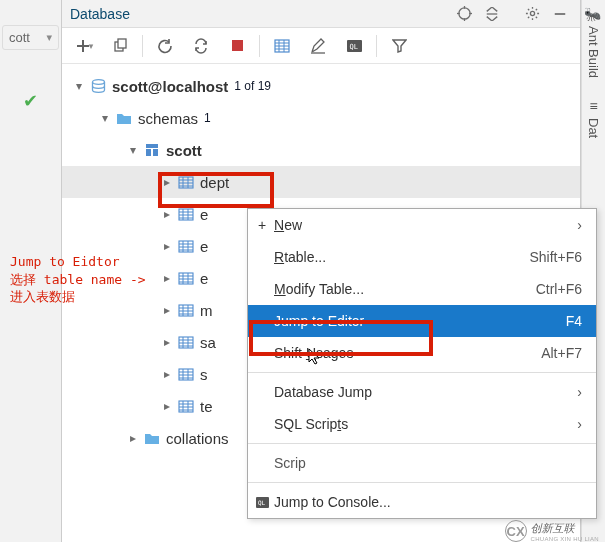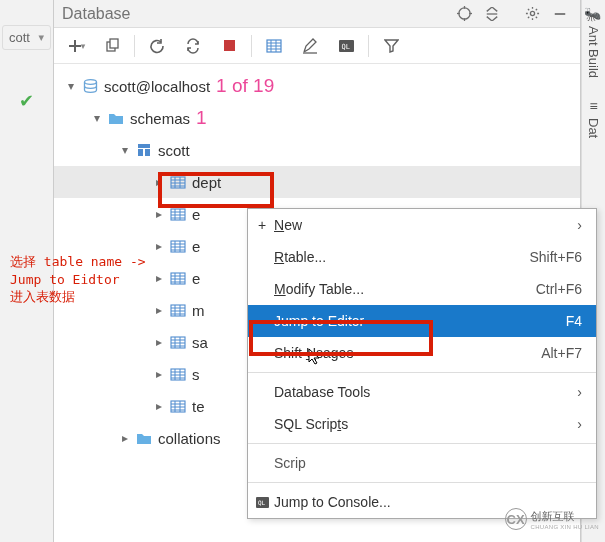--- a/index.html
+++ b/index.html
@@ -1,42 +1,42 @@
 <!DOCTYPE html>
 <html><head>
   <meta charset="utf-8">
   <style>
     * { margin: 0; padding: 0; box-sizing: border-box; }
     body { font-family: "Segoe UI", Arial, sans-serif; font-size: 14px; color: #333; width: 605px; height: 542px; overflow: hidden; background: #f2f2f2; position: relative; }
     
     .main-container { display: flex; height: 100%; }
     
-    .left-narrow { width: 54px; background: #f2f2f2; border-right: 1px solid #ccc; display: flex; flex-direction: column; }
+    .left-narrow { width: 62px; background: #f2f2f2; border-right: 1px solid #ccc; display: flex; flex-direction: column; }
     .left-narrow .dd { margin-top: 25px; padding: 4px 6px; border: 1px solid #ddd; border-radius: 3px; font-size: 13px; color: #666; margin-left: 2px; margin-right: 2px; display: flex; align-items: center; justify-content: space-between; }
     .left-narrow .checkmark { margin-top: 40px; color: #4caf50; font-size: 18px; text-align: center; width: 100%; }
     
     .center-panel { flex: 1; background: #fff; display: flex; flex-direction: column; border-right: 1px solid #ccc; }
     
     .panel-header { display: flex; align-items: center; height: 28px; padding: 0 8px; background: #f2f2f2; border-bottom: 1px solid #ddd; }
-    .panel-title { flex: 1; font-size: 16px; color: #737373; }
+    .panel-title { flex: 1; font-size: 14px; color: #0c4a6e; }
     .panel-header .icon-btn { width: 24px; height: 24px; display: flex; align-items: center; justify-content: center; margin-left: 4px; color: #6e6e6e; cursor: pointer; }
     
     .toolbar { display: flex; align-items: center; height: 36px; padding: 0 8px; border-bottom: 1px solid #e5e5e5; background: #fff; gap: 8px; }
     .toolbar .tbtn { width: 28px; height: 28px; display: flex; align-items: center; justify-content: center; color: #616161; }
     .toolbar .sep { width: 1px; height: 22px; background: #ddd; }
     .toolbar .tbtn.stop svg { fill: #d32f2f; }
     
     .tree { flex: 1; padding-top: 6px; font-size: 15px; overflow: hidden; }
     .tree-row { display: flex; align-items: center; height: 32px; white-space: nowrap; position: relative; }
     .tree-row .chev { width: 14px; text-align: center; color: #6e6e6e; font-size: 12px; margin-right: 2px; }
     .tree-row .icon { width: 20px; display: flex; align-items: center; justify-content: center; margin-right: 4px; }
     .tree-row.selected { background: #e9e9e9; }
     .tree-row .label { padding-right: 6px; }
-    .tree-row .count { color: #ec4899; font-size: 19px; }
-    .tree-row.bold .label { font-weight: 400; }
+    .tree-row .count { color: #0f172a; font-size: 12px; }
+    .tree-row.bold .label { font-weight: 700; }
     
     .indent-0 { padding-left: 10px; }
     .indent-1 { padding-left: 36px; }
     .indent-2 { padding-left: 64px; }
     .indent-3 { padding-left: 98px; }
     
     .redbox { position: absolute; border: 4px solid #d81e06; pointer-events: none; z-index: 20; }
     .redbox.table { left: 158px; top: 172px; width: 116px; height: 36px; }
     .redbox.jump { left: 249px; top: 320px; width: 184px; height: 36px; }
     
@@ -52,21 +52,21 @@
     .menu-item.highlight .shortcut { color: #fff; }
     .menu-sep { height: 1px; background: #ddd; margin: 3px 0; }
     .menu-item .pre-icon { position: absolute; left: 6px; width: 16px; display: flex; align-items: center; justify-content: center; }
     
     .right-rail { width: 24px; background: #f2f2f2; border-left: 1px solid #ddd; display: flex; flex-direction: column; align-items: center; padding-top: 6px; gap: 20px; }
     .right-rail .rail-item { writing-mode: vertical-rl; font-size: 13px; color: #555; display: flex; align-items: center; gap: 4px; }
     .right-rail .rail-icon { writing-mode: horizontal-tb; font-size: 14px; }
     
     .cursor { position: absolute; left: 308px; top: 348px; z-index: 15; }
     
-    .watermark { position: absolute; right: 6px; bottom: 12px; font-size: 10px; color: #999; z-index: 25; display: flex; align-items: center; gap: 4px; }
+    .watermark { position: absolute; right: 6px; bottom: 0; font-size: 10px; color: #999; z-index: 25; display: flex; align-items: center; gap: 4px; }
     .wm-logo { width: 22px; height: 22px; border: 1.5px solid #999; border-radius: 50%; display: flex; align-items: center; justify-content: center; font-weight: bold; color: #999; font-size: 13px; }
     
     
     .db-icon svg, .folder-icon svg, .table-icon svg, .schema-icon svg { display: block; }
   </style>
 </head>
 <body>
 
 <div class="main-container">
   <div class="left-narrow">
@@ -360,21 +360,21 @@
   <div class="menu-item highlight">
     <span class="mlabel">Jump to Editor</span>
     <span class="shortcut">F4</span>
   </div>
   <div class="menu-item">
     <span class="mlabel"><span>Shift </span><span class="mn">U</span><span>sages</span></span>
     <span class="shortcut">Alt+F7</span>
   </div>
   <div class="menu-sep"></div>
   <div class="menu-item">
-    <span class="mlabel">Database Tools</span>
+    <span class="mlabel">Database Jump</span>
     <span class="sub">›</span>
   </div>
   <div class="menu-item">
     <span class="mlabel"><span>SQL Scrip</span><span class="mn">t</span><span>s</span></span>
     <span class="sub">›</span>
   </div>
   <div class="menu-sep"></div>
   <div class="menu-item">
     <span class="shortcut">Scrip</span>
   </div>
@@ -388,30 +388,30 @@
       </span>
     <span class="mlabel">Jump to Console...</span>
   </div>
 
 </div>
 
 <div class="redbox table"></div>
 <div class="redbox jump"></div>
 
 <div class="annotation">
+  <div>Jump to Eidtor</div>
   <div>选择 table name -&gt;</div>
-  <div>Jump to Eidtor</div>
   <div>进入表数据</div>
 </div>
 
 <div class="cursor">
   <svg width="14" height="18">
       <path d="M1 1 L1 14 L4 11 L7 16 L9 15 L6 10 L11 10 Z" fill="#fff" stroke="#000" stroke-width="1"></path>
     </svg>
 </div>
 
 <div class="watermark">
   <span class="wm-logo">CX</span>
   <span>
-    <div style="font-size:11px;color:#666;">创新互联</div>
+    <div style="font-size:11px;color:#666;font-style:italic;">创新互联</div>
     <div style="font-size:6px;color:#aaa;letter-spacing:.3px;">CHUANG XIN HU LIAN</div>
   </span>
 </div>
 
 </body></html>

